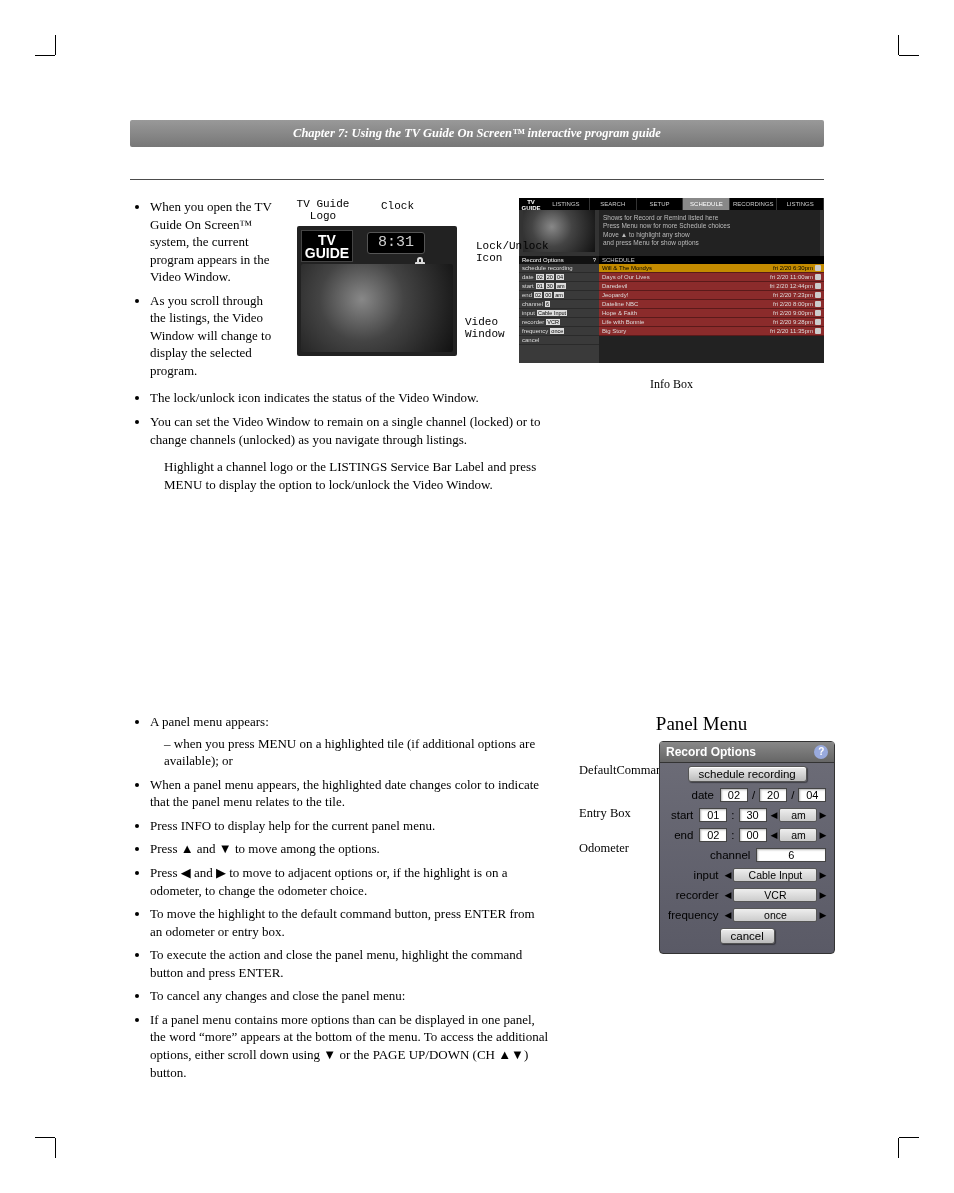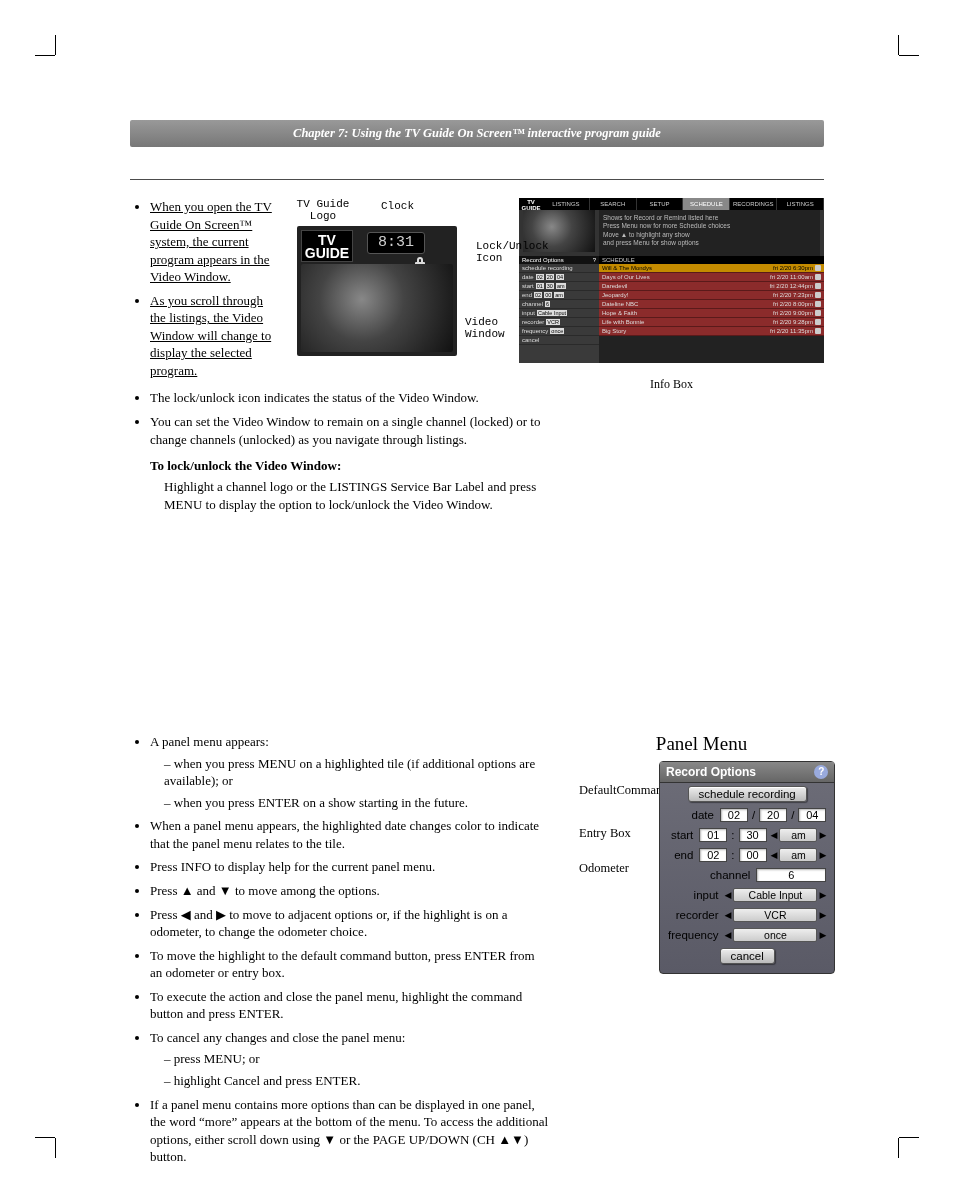--- a/index.html
+++ b/index.html
@@ -280,31 +280,30 @@
         <div class="lock-icon">
           <svg viewBox="0 0 14 16" width="14" height="16">
               <path fill="#ddd" d="M4 6V4a3 3 0 0 1 6 0v2h1a1 1 0 0 1 1 1v7a1 1 0 0 1-1 1H3a1 1 0 0 1-1-1V7a1 1 0 0 1 1-1h1zm2 0h2V4a1 1 0 0 0-2 0v2z"></path>
             </svg>
         </div>
         <div class="player-fill"></div>
       </div>
     </div>
   </div>
 
-  <ul class="body-list" style="max-width:140px;text-decoration:underline;">
+  <ul class="body-list" style="max-width:140px;">
     <li>When you open the TV Guide On Screen™ system, the current program appears in the Video Window.</li>
     <li>As you scroll through the listings, the Video Window will change to display the selected program.</li>
   </ul>
 
   <ul class="body-list" style="clear:left; max-width:420px;">
     <li>The lock/unlock icon indicates the status of the Video Window.</li>
     <li>You can set the Video Window to remain on a single channel (locked) or to change channels (unlocked) as you navigate through listings.</li>
   </ul>
 
-  <div class="bold">To lock/unlock the Video Window:</div>
   <div class="indent" style="max-width:400px;">Highlight a channel logo or the LISTINGS Service Bar Label and press MENU to display the option to lock/unlock the Video Window.</div>
 
   <div class="section2">
 
     <div class="panel-fig">
       <div class="panel-title">Panel Menu</div>
       <div class="panel-row">
         <div class="panel-labels">
           <div>DefaultCommandButton</div>
           <div style="margin-top:28px;">Entry Box</div>
@@ -377,34 +376,29 @@
           </div>
         </div>
       </div>
     </div>
 
     <ul class="body-list" style="max-width:400px;">
       <li>
         <span>A panel menu appears:</span>
         <ul class="sub">
           <li>when you press MENU on a highlighted tile (if additional options are available); or</li>
-          <li>when you press ENTER on a show starting in the future.</li>
         </ul>
       </li>
       <li>When a panel menu appears, the highlighted date changes color to indicate that the panel menu relates to the tile.</li>
       <li>Press INFO to display help for the current panel menu.</li>
       <li>Press ▲ and ▼  to move among the options.</li>
       <li>Press ◀ and ▶ to move to adjacent options or, if the highlight is on a odometer, to change the odometer choice.</li>
       <li>To move the highlight to the default command button, press ENTER from an odometer or entry box.</li>
       <li>To execute the action and close the panel menu, highlight the command button and press ENTER.</li>
       <li>
         <span>To cancel any changes and close the panel menu:</span>
-        <ul class="sub">
-          <li>press MENU; or</li>
-          <li>highlight Cancel and press ENTER.</li>
-        </ul>
       </li>
       <li>If a panel menu contains more options than can be displayed in one panel, the word “more” appears at the bottom of the menu. To access the additional options, either scroll down using ▼ or the PAGE UP/DOWN (CH ▲▼) button.</li>
     </ul>
 
   </div>
 
 </div>
 
 </body></html>

